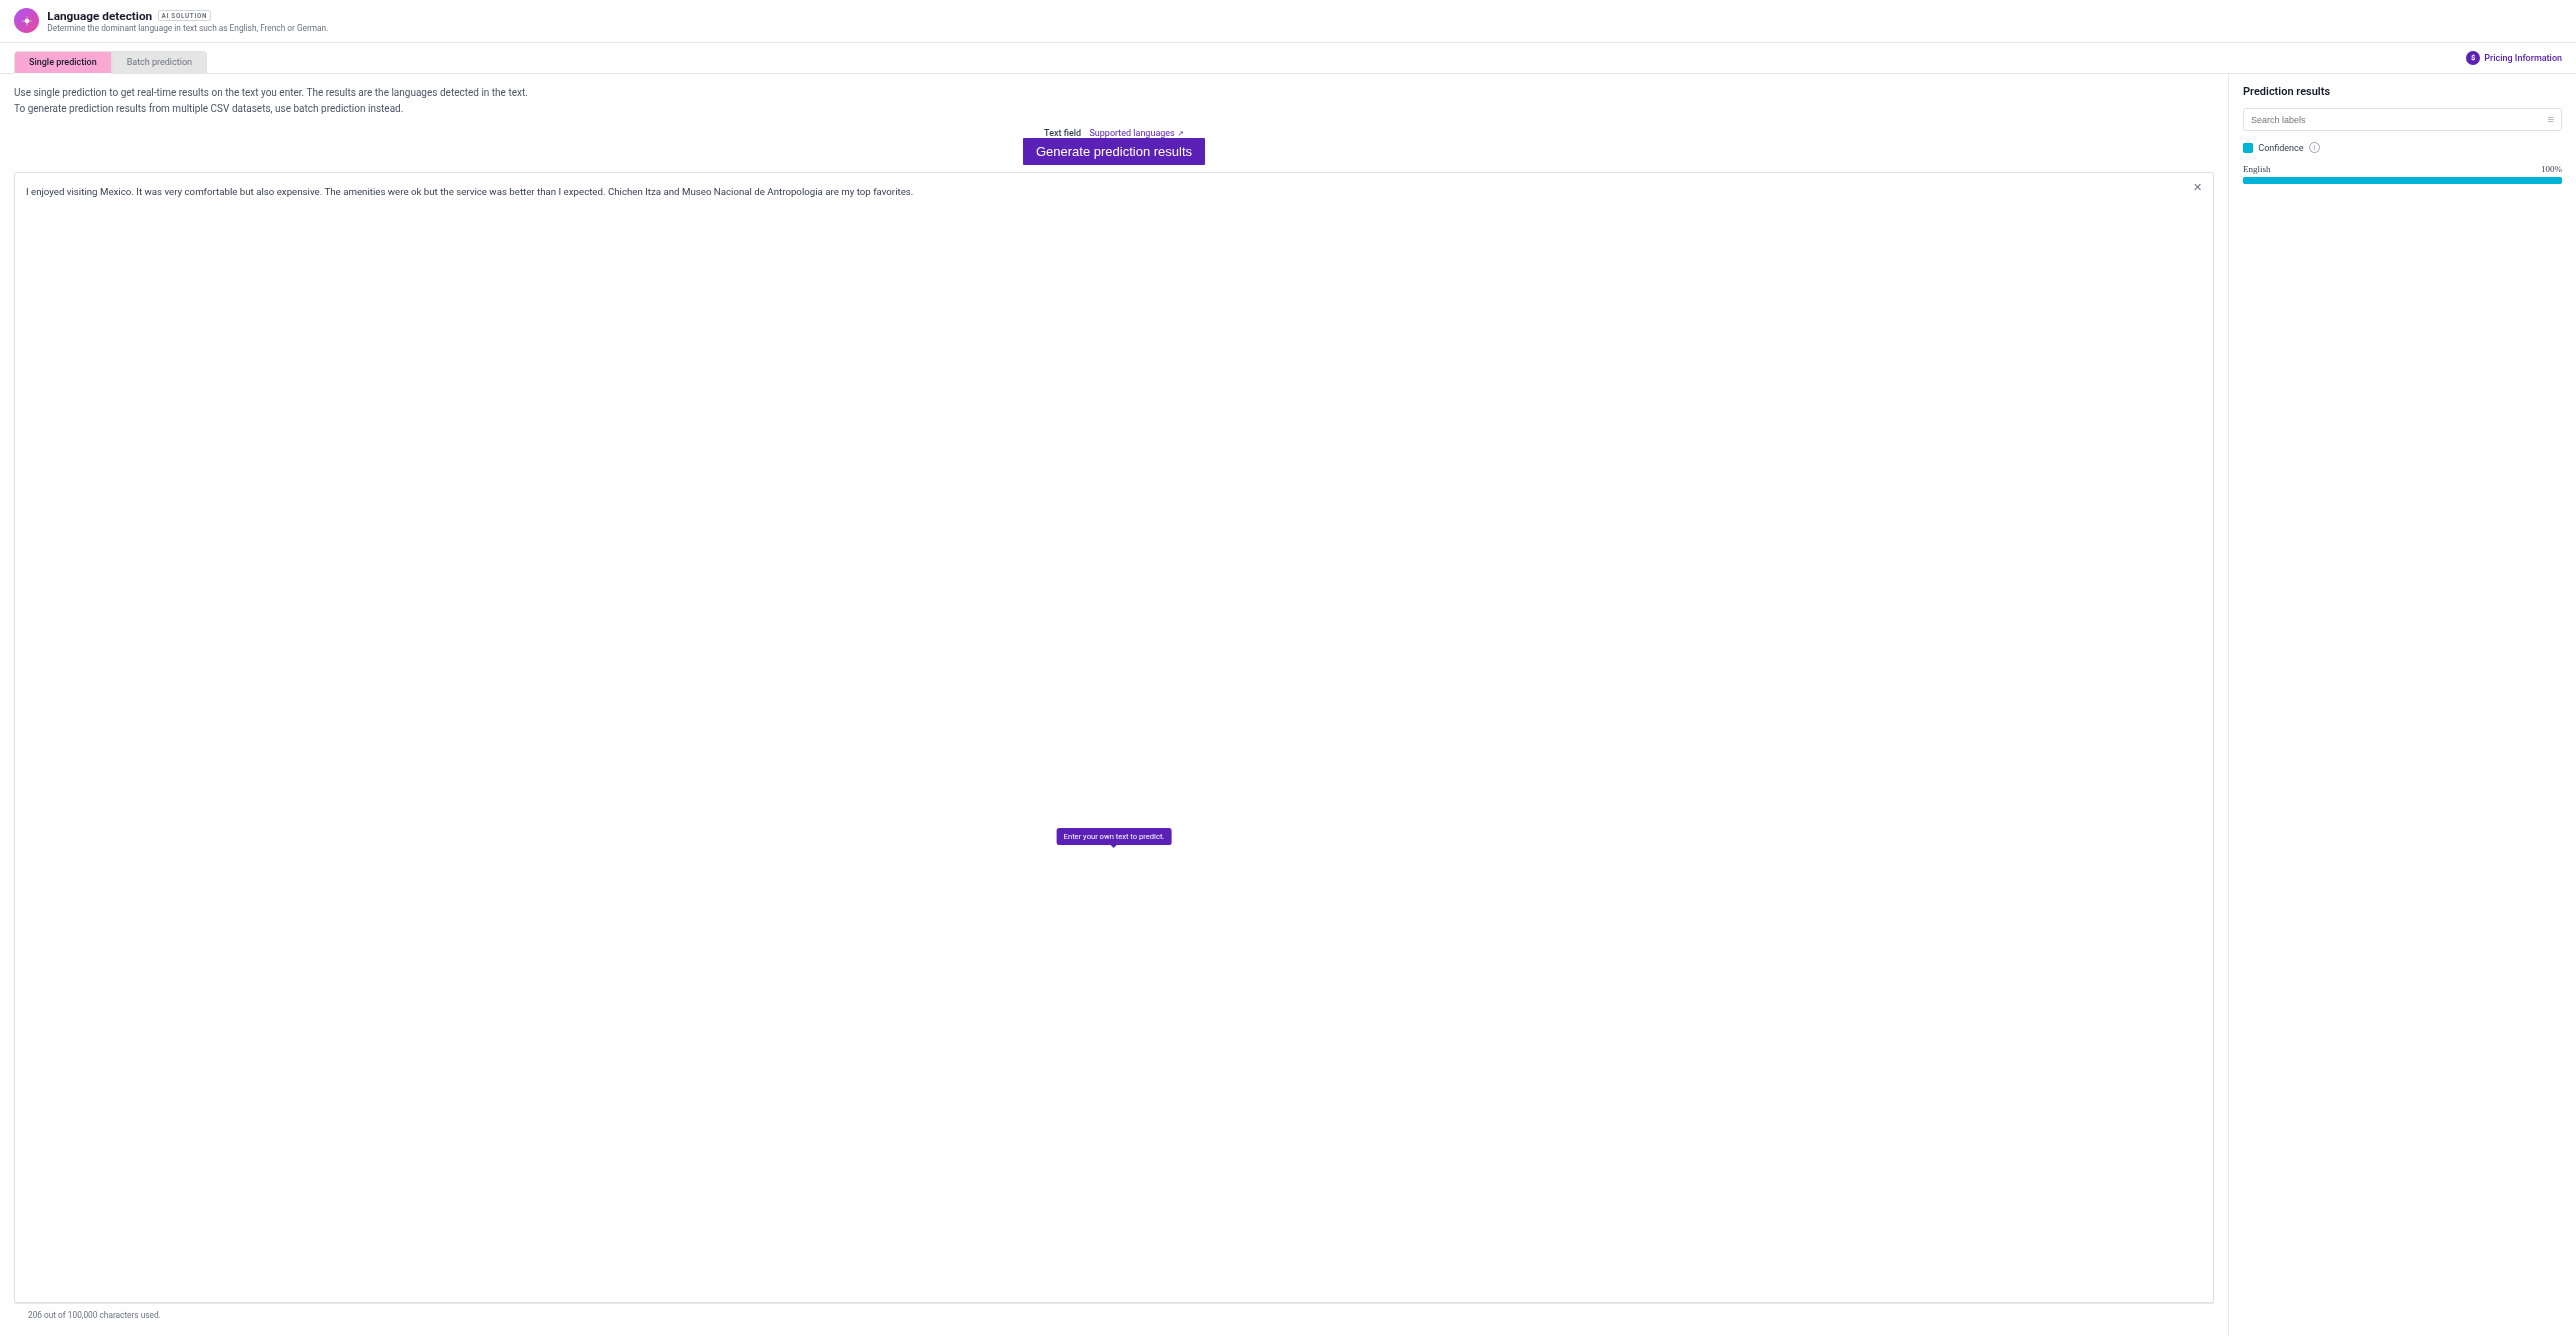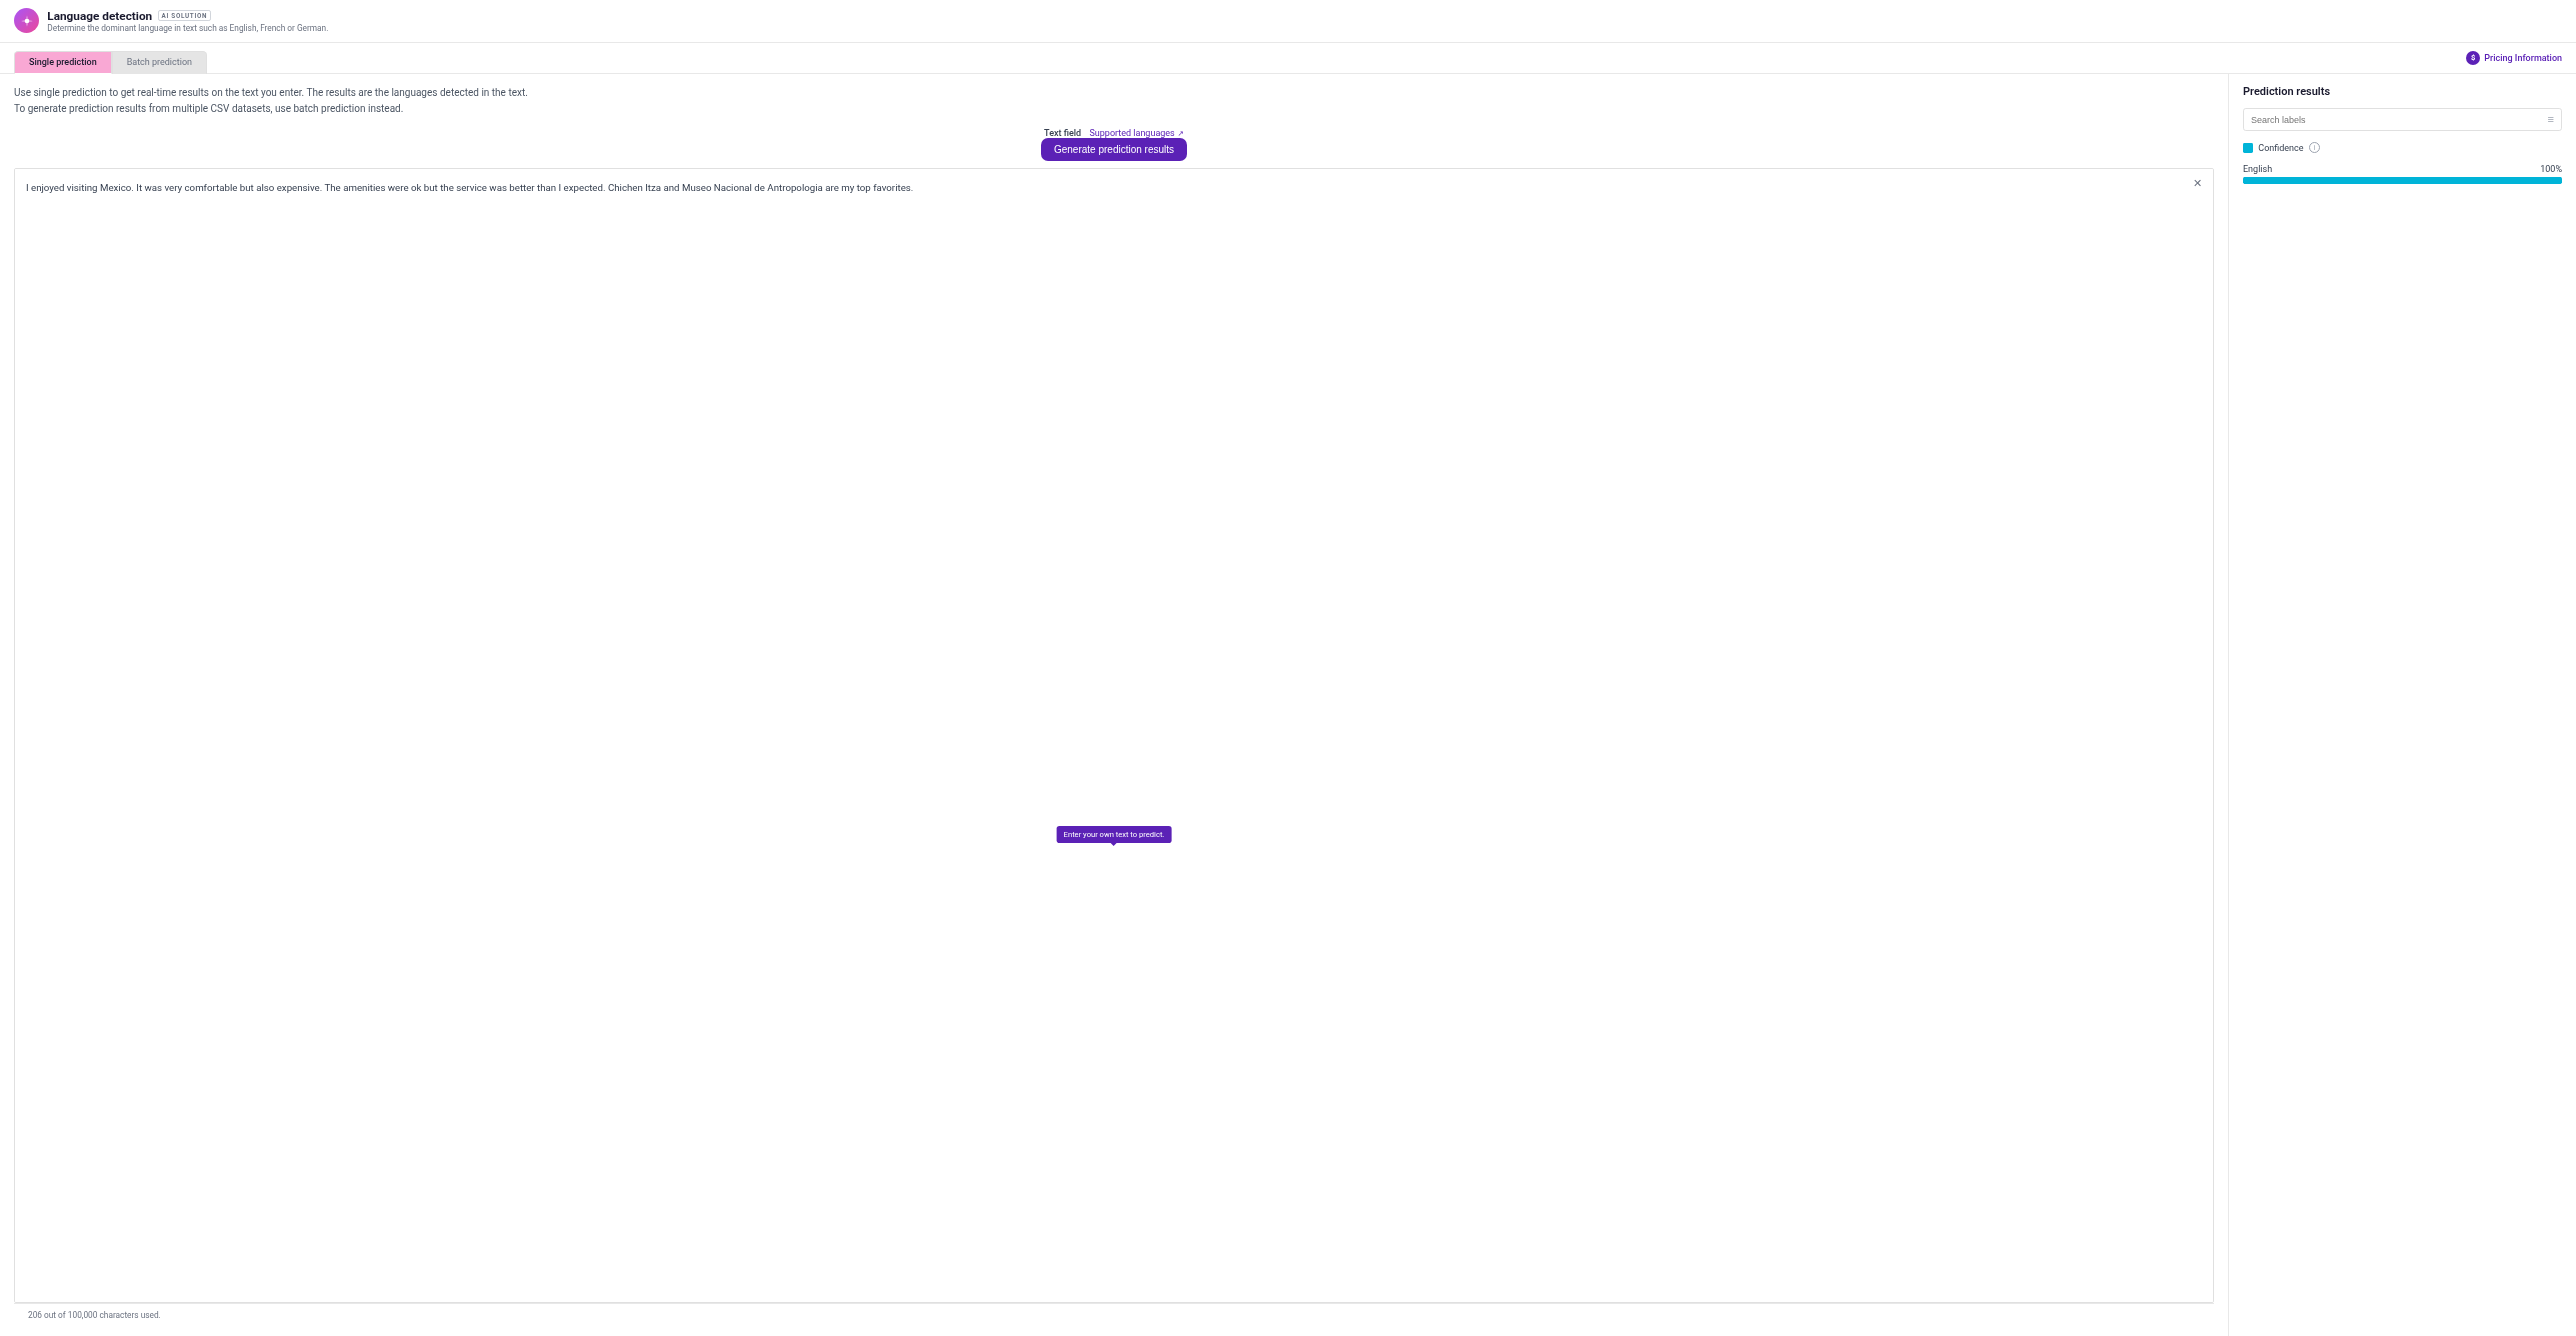--- a/index.html
+++ b/index.html
@@ -165,23 +165,23 @@
       cursor: pointer;
       display: flex;
       align-items: center;
       gap: 2.8px;
       text-decoration: none;
     }
     .generate-btn {
       background: #5b21b6;
       color: #fff;
       border: none;
-      border-radius: 7px;
+      border-radius: 1px;
       padding: 5.6px 12.5px;
-      font-size: 10px;
+      font-size: 13px;
       font-weight: 500;
       cursor: pointer;
     }
 
     
     .textarea-container {
       position: relative;
       flex: 1;
       border: 0.7px solid #e0e0e0;
       border-radius: 2px;
@@ -318,20 +318,21 @@
       align-items: center;
       justify-content: center;
       font-size: 7px;
       color: #9ca3af;
       cursor: pointer;
     }
 
     
     .result-item {
       margin-bottom: 5.6px;
+      font-family: Liberation Serif, serif;
     }
     .result-item-header {
       display: flex;
       justify-content: space-between;
       align-items: center;
       margin-bottom: 2.8px;
     }
     .result-language {
       font-size: 9px;
       color: #374151;

